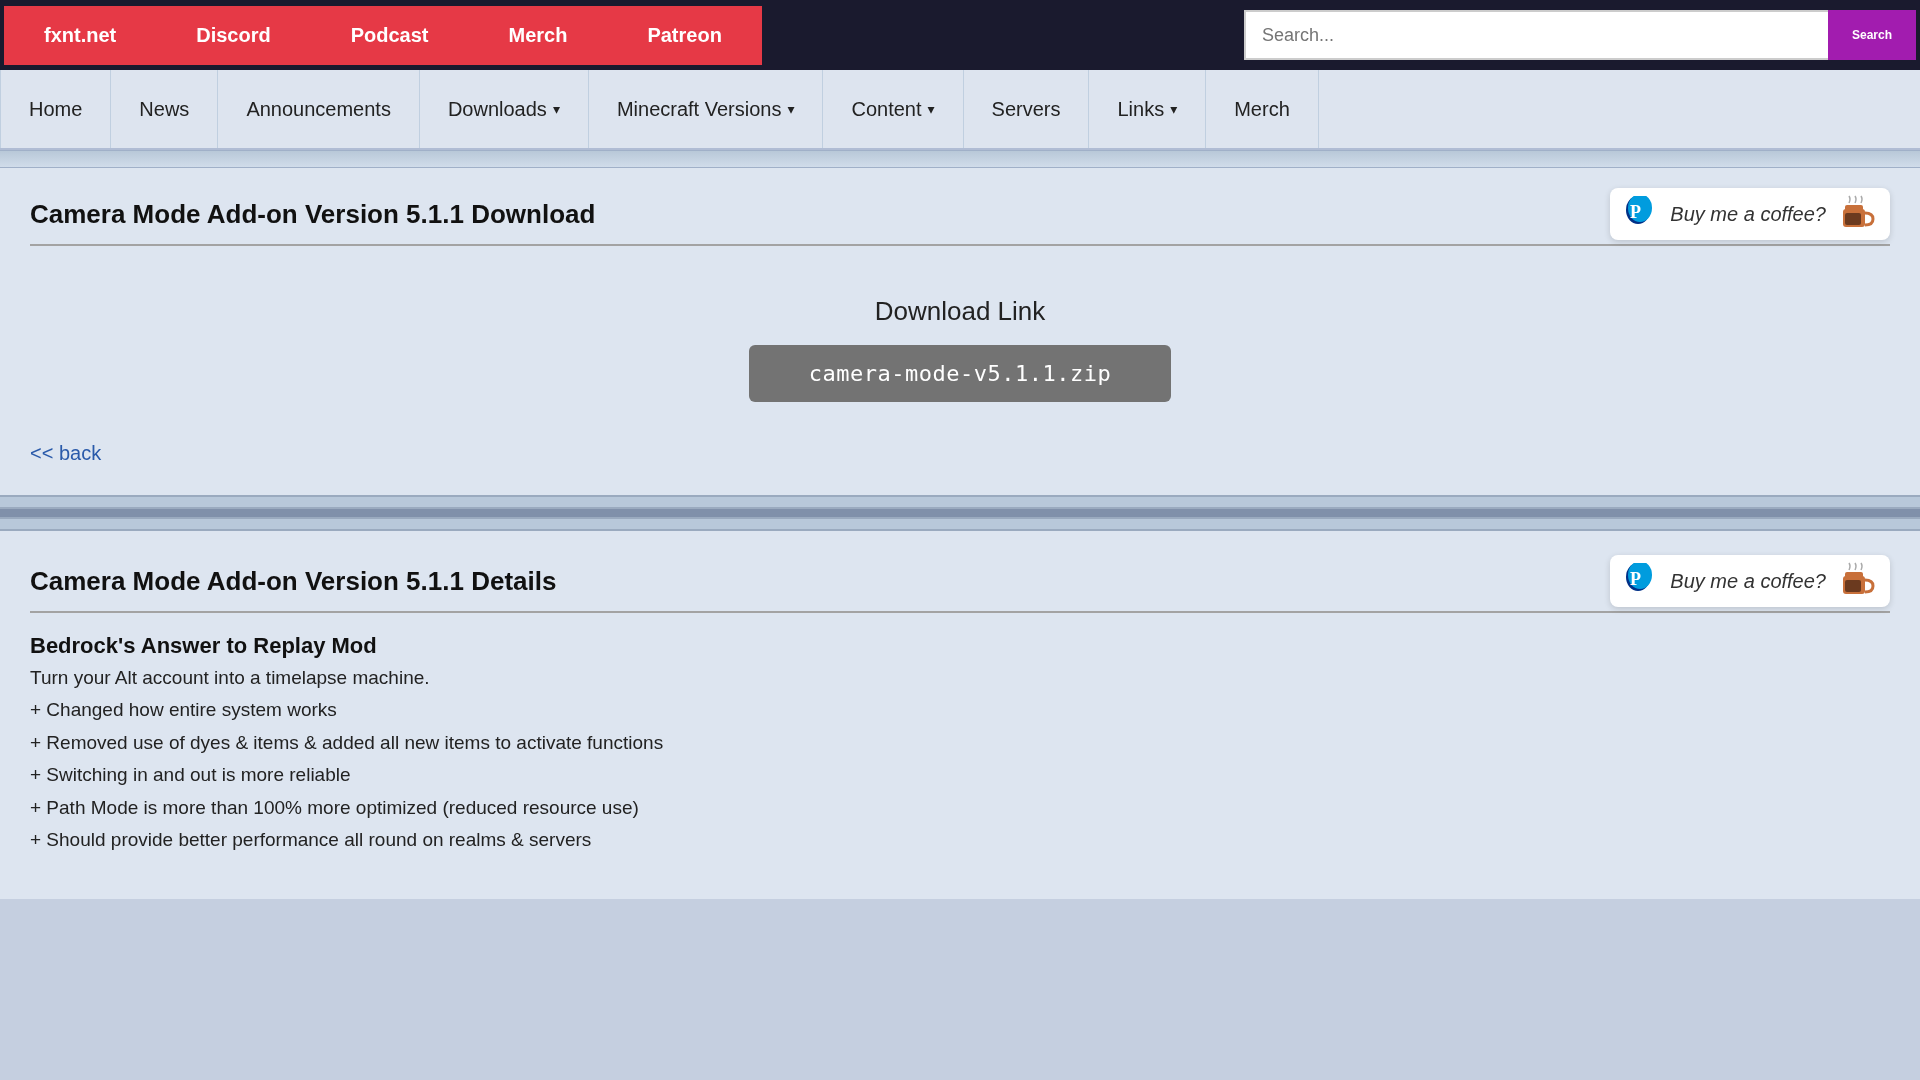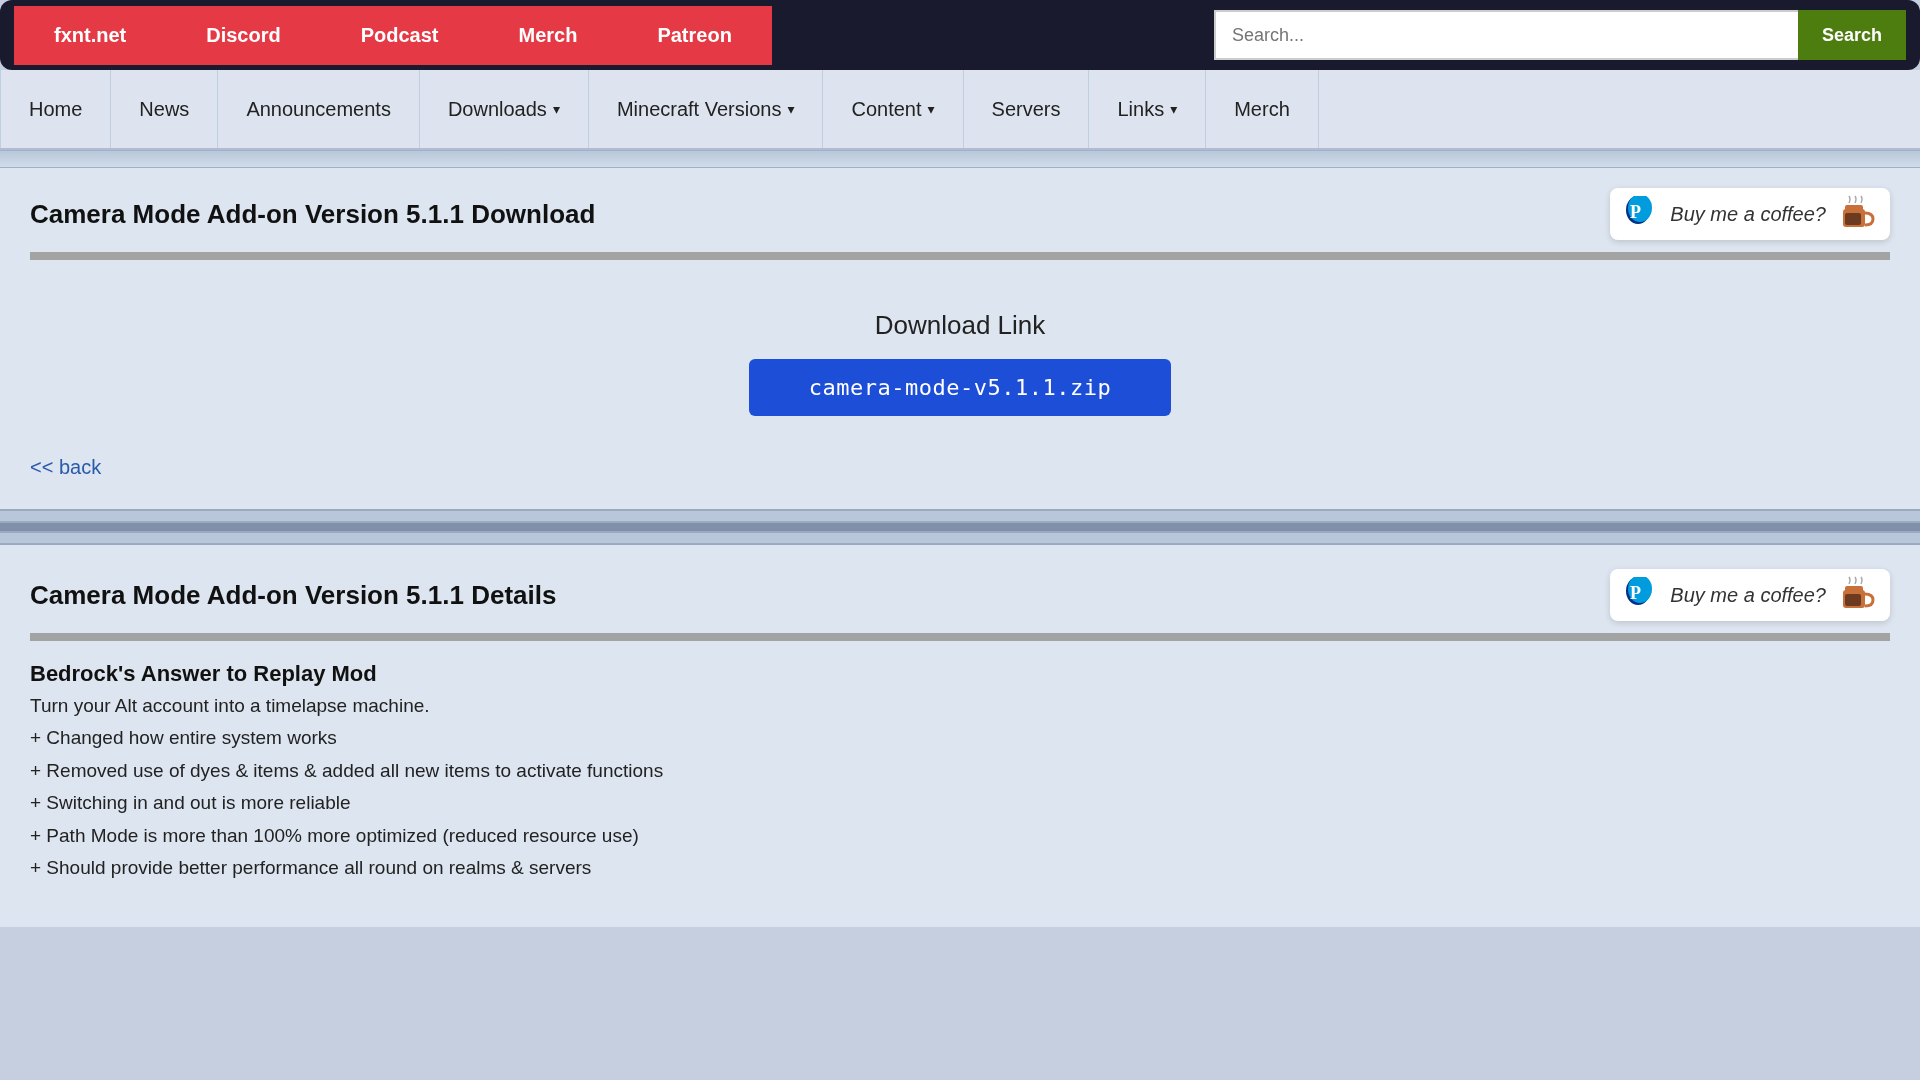--- a/index.html
+++ b/index.html
@@ -9,23 +9,22 @@
       width: 1920px;
       min-height: 1080px;
       overflow-x: hidden;
     }
 
     
     .top-nav {
       display: flex;
       align-items: center;
       background: #1a1a2e;
-      padding: 14px;
+      padding: 4px;
       height: 70px;
-      border-radius: 12px;
     }
     .top-nav-links {
       display: flex;
       flex: 1;
     }
     .top-nav-btn {
       padding: 18px 40px;
       font-size: 20px;
       font-weight: bold;
       color: white;
@@ -53,23 +52,23 @@
       padding: 0 16px;
       font-size: 18px;
       border: 2px solid #ccc;
       border-right: none;
       outline: none;
       background: white;
     }
     .search-btn {
       height: 50px;
       padding: 0 24px;
-      background: #4d7c0f;
+      background: #a21caf;
       color: white;
-      font-size: 18px;
+      font-size: 12px;
       font-weight: bold;
       border: none;
       cursor: pointer;
     }
 
     
     .main-nav {
       display: flex;
       align-items: center;
       background: #dde4ef;
@@ -105,22 +104,22 @@
     
     .card-section {
       background: #dde5f0;
       padding: 20px 30px 30px 30px;
       position: relative;
     }
     .card-header {
       display: flex;
       align-items: center;
       justify-content: space-between;
-      border-bottom: 8px solid #a3a3a3;
-      padding-bottom: 12px;
+      border-bottom: 2px solid #a3a3a3;
+      padding-bottom: 4px;
       margin-bottom: 20px;
     }
     .card-title {
       font-size: 26px;
       font-weight: bold;
       color: #111;
     }
 
     
     .coffee-badge {
@@ -160,21 +159,21 @@
       align-items: center;
       padding: 30px 0 20px 0;
     }
     .download-link-label {
       font-size: 26px;
       color: #222;
       margin-bottom: 18px;
       font-weight: normal;
     }
     .download-btn {
-      background: #1d4ed8;
+      background: #737373;
       color: white;
       font-size: 22px;
       padding: 16px 60px;
       border: none;
       border-radius: 6px;
       cursor: pointer;
       font-family: monospace;
       letter-spacing: 0.5px;
       text-decoration: none;
       display: inline-block;

